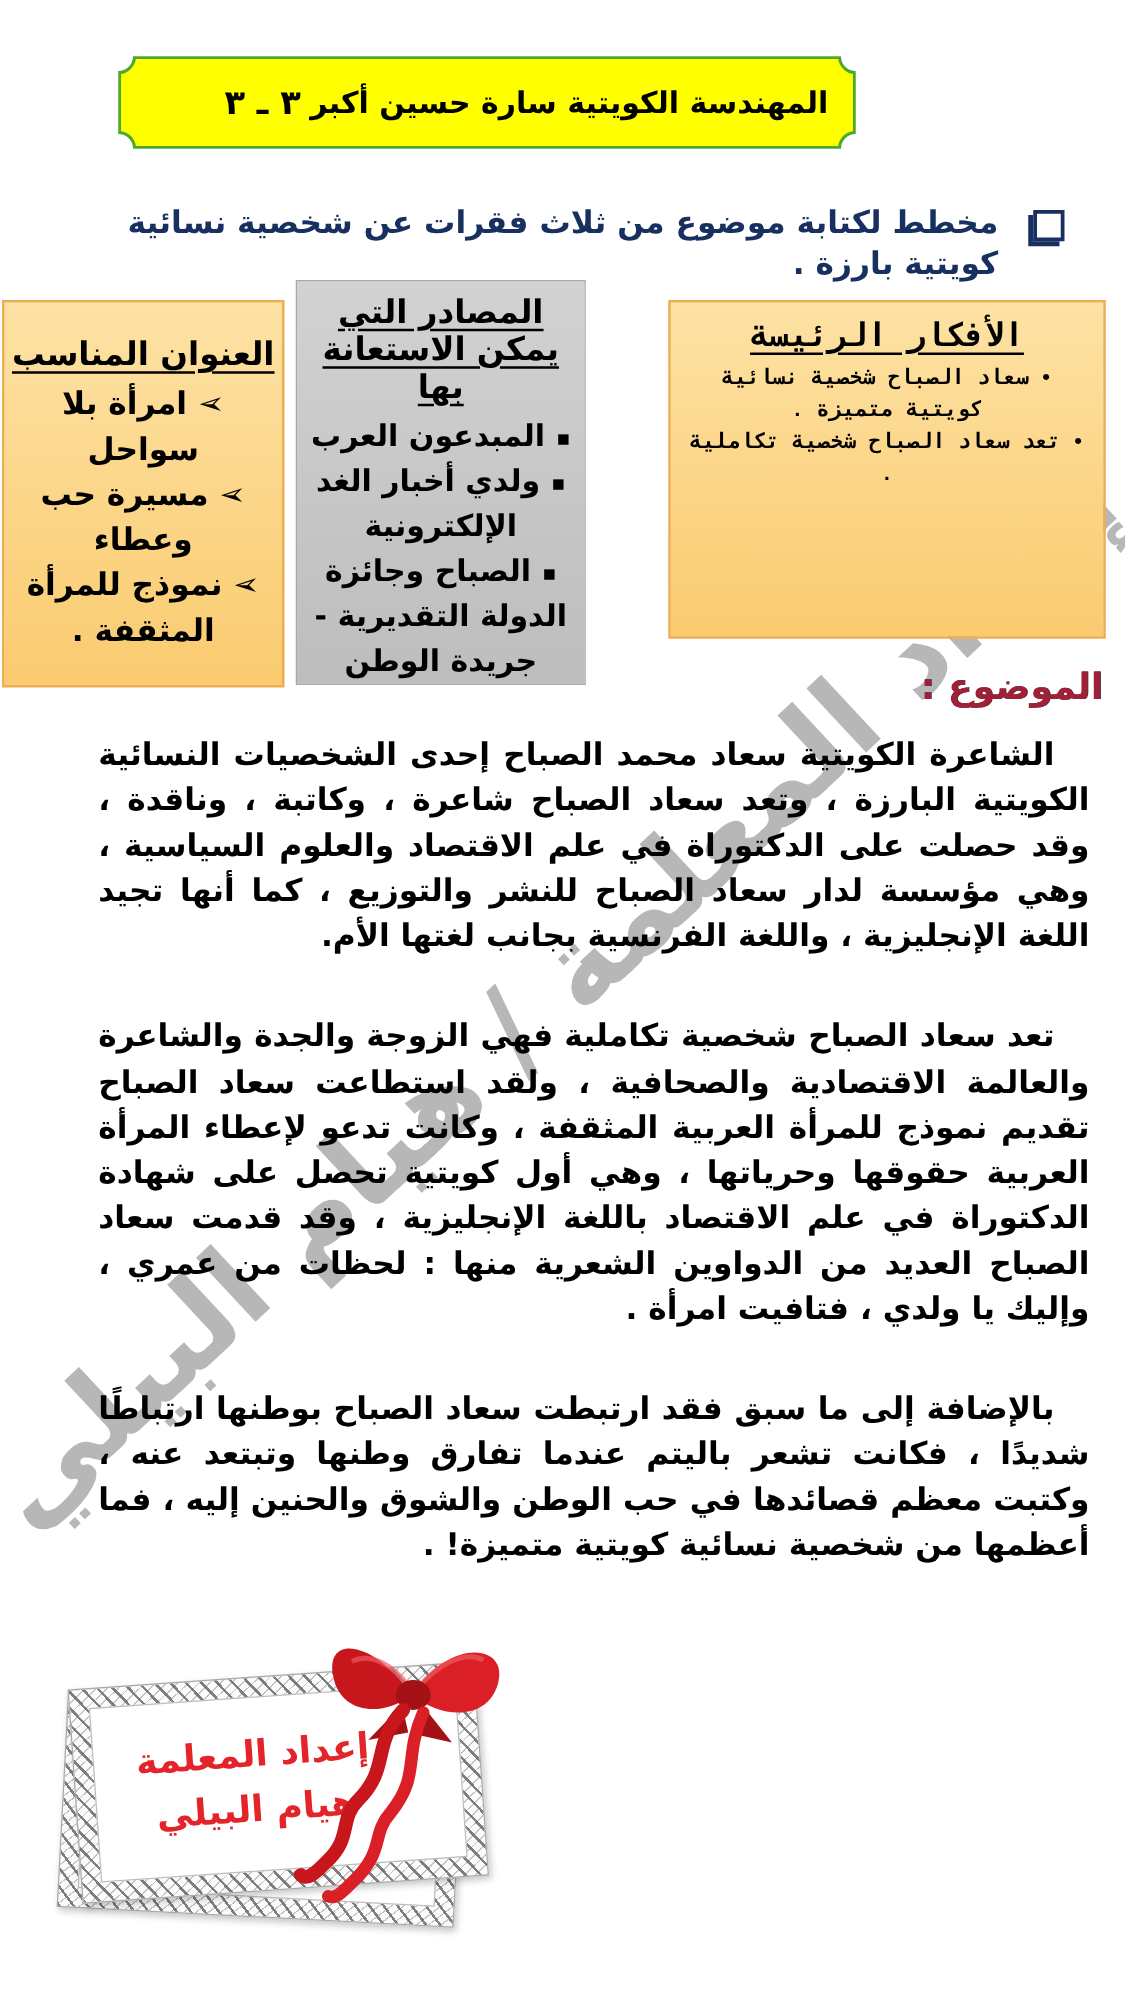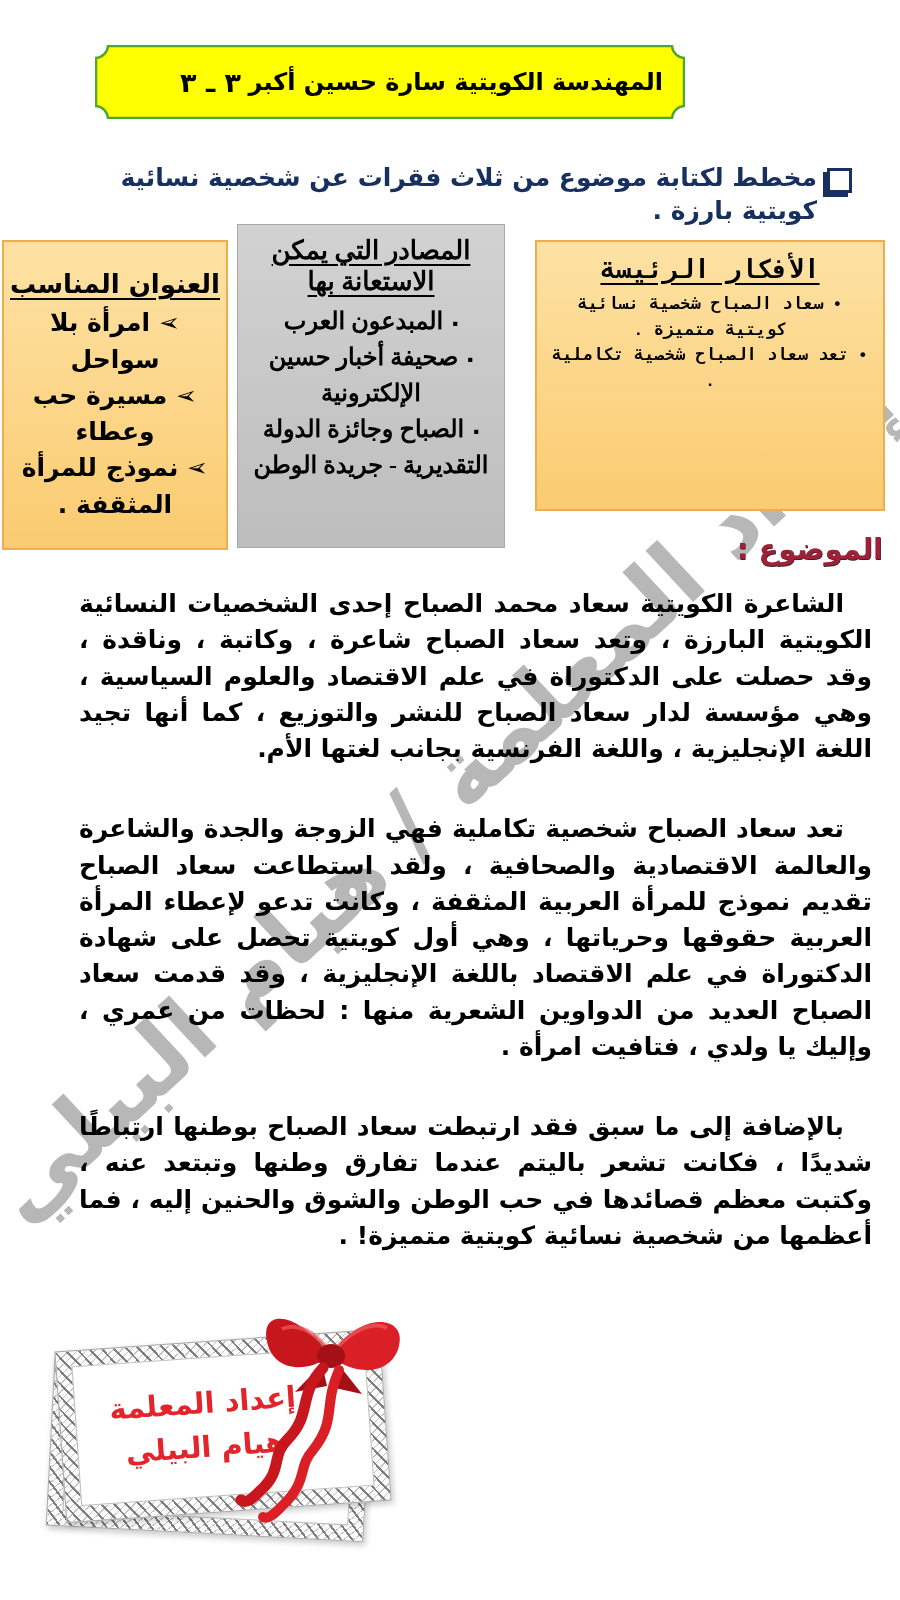--- a/index.html
+++ b/index.html
@@ -14,31 +14,31 @@
   
   .banner{position:absolute;left:95px;top:45px;width:590px;height:74px;z-index:2;}
   .banner svg{position:absolute;left:0;top:0;}
   .banner-content{position:absolute;inset:0;display:flex;align-items:center;
                   justify-content:space-between;padding:0 22px 0 85px;}
   .banner-title{font-size:24px;font-weight:bold;color:#000;}
   .banner-number{font-size:27px;font-weight:bold;color:#000;}
 
   
   .objective-line{position:absolute;top:162px;left:60px;right:48px;display:flex;
-                  align-items:flex-start;gap:10px;z-index:2;}
+                  align-items:flex-start;gap:28px;z-index:2;}
   .checkbox{width:19px;height:19px;border:3px solid #17305F;background:#fff;flex:none;
             margin-top:6px;box-shadow:-4px 4px 0 0 #17305F;}
   .objective-text{font-size:25px;font-weight:bold;color:#17305F;line-height:1.3;}
 
   
   .box{position:absolute;z-index:2;color:#000;font-weight:bold;text-align:center;box-sizing:border-box;}
   .box-ideas{left:535px;top:240px;width:350px;height:271px;padding:10px 8px;
              background:linear-gradient(180deg,#FDE2A4 0%,#FACB70 100%);border:2px solid #ECAE4E;font-family:Liberation Mono, monospace;}
-  .box-sources{left:237px;top:224px;width:268px;height:324px;padding:8px 6px;
-               background:linear-gradient(180deg,#D2D2D2 0%,#BDBDBD 100%);border:1px solid #A8A8A8;font-family:Liberation Serif, serif;}
+  .box-sources{left:237px;top:224px;width:232px;height:324px;padding:8px 6px;
+               background:linear-gradient(180deg,#D2D2D2 0%,#BDBDBD 100%);border:1px solid #A8A8A8;}
   .box-titles{left:2px;top:240px;width:226px;height:310px;padding:10px 6px;
               background:linear-gradient(180deg,#FDE2A4 0%,#FACB70 100%);border:2px solid #ECAE4E;
               display:flex;flex-direction:column;justify-content:center;}
   .box-title{font-size:26px;text-decoration:underline;text-underline-offset:5px;margin:2px 0 6px 0;}
   .box-ideas .bullet-item{font-size:17px;line-height:1.5;}
   .box-sources .bullet-item{font-size:24px;line-height:1.5;}
   .box-titles .bullet-item{font-size:25px;line-height:1.45;}
   .bullet{display:inline-block;margin-left:9px;}
   .bullet.square{font-size:.7em;vertical-align:middle;}
   .bullet.arrow{transform:scaleX(-1);}
@@ -95,21 +95,21 @@
       <span class="bullet">•</span><span>تعد سعاد الصباح شخصية تكاملية .</span>
     </div>
   </div>
 
   <div class="box box-sources">
     <div class="box-title">المصادر التي يمكن الاستعانة بها</div>
     <div class="bullet-item">
       <span class="bullet square">▪</span><span>المبدعون العرب</span>
     </div>
     <div class="bullet-item">
-      <span class="bullet square">▪</span><span>صحيفة أخبار حسين الإلكترونية</span>
+      <span class="bullet square">▪</span><span>ولدي أخبار الغد الإلكترونية</span>
     </div>
     <div class="bullet-item">
       <span class="bullet square">▪</span><span>الصباح وجائزة الدولة التقديرية - جريدة الوطن</span>
     </div>
   </div>
 
   <div class="box box-titles">
     <div class="box-title">العنوان المناسب</div>
     <div class="bullet-item">
       <span class="bullet arrow">➢</span><span>امرأة بلا سواحل</span>

